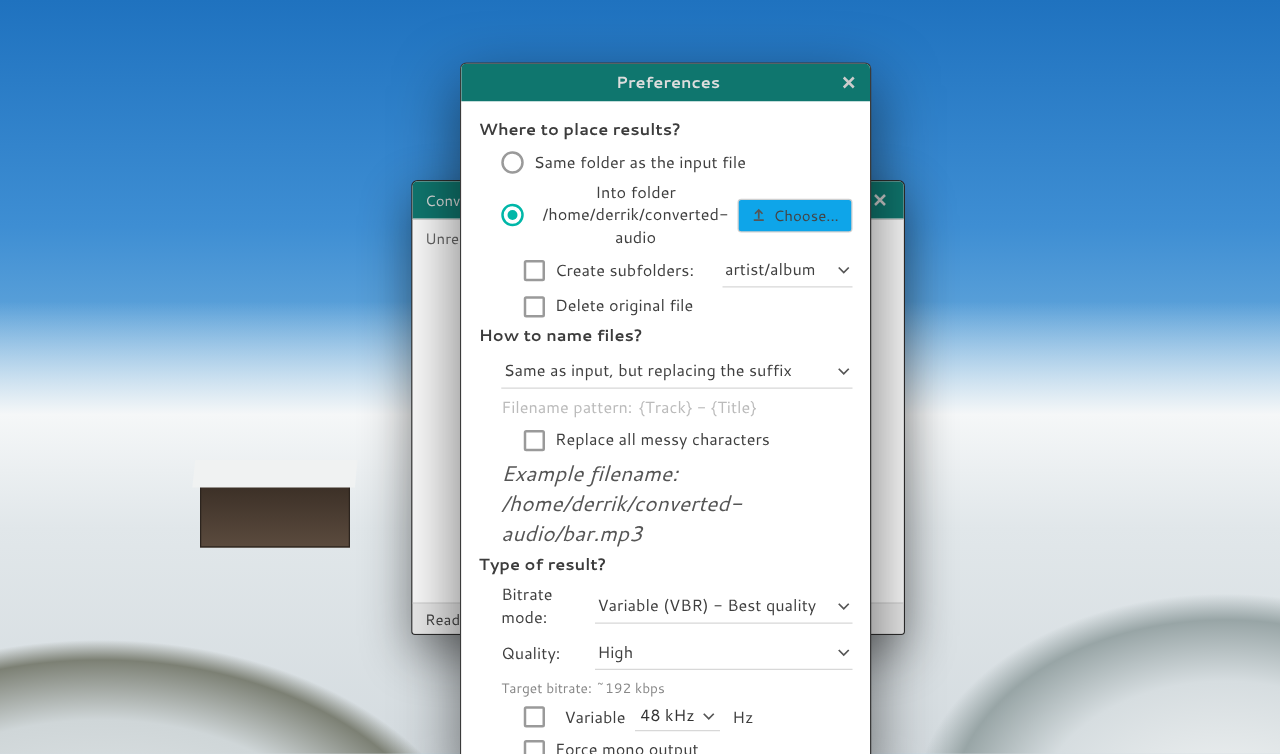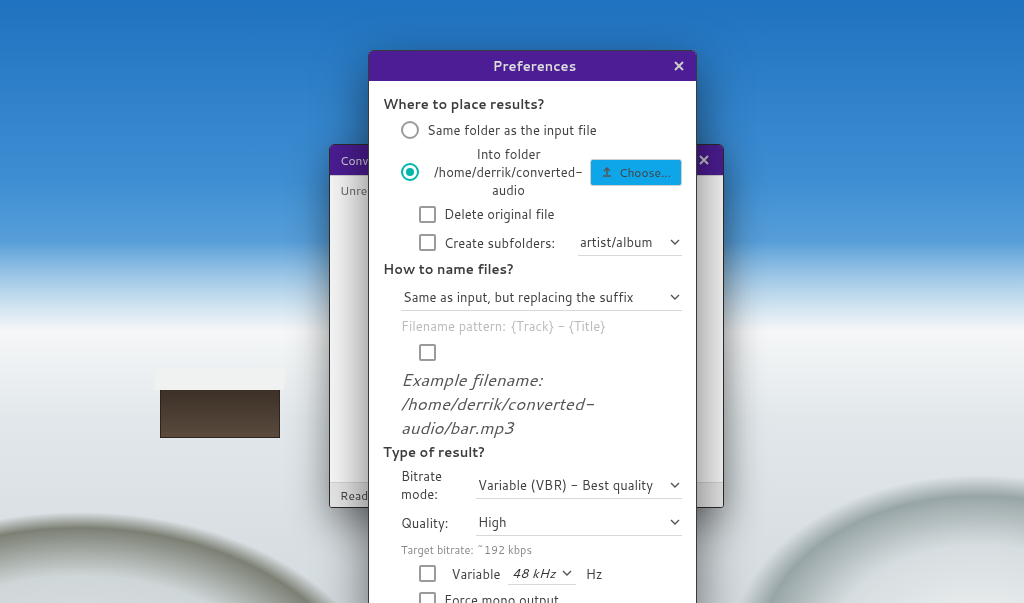--- a/index.html
+++ b/index.html
@@ -22,21 +22,21 @@
     box-shadow:0 0 0 1px #2c241e inset;
   }
   .chalet::before{content:"";position:absolute;left:-5px;top:-20px;width:130px;height:22px;background:#f0f2f2;transform:skewX(-6deg);}
   
   .bgwin{
     position:absolute;left:329px;top:144px;width:393px;height:362px;
     background:#f5f5f5;border:1px solid #2c2c2c;border-radius:5px 5px 3px 3px;
     box-shadow:0 14px 40px rgba(0,0,0,0.45);
     display:flex;flex-direction:column;overflow:hidden;
   }
-  .titlebar{height:30px;background:#4c1d95;color:#ddd;display:flex;align-items:center;padding:0 6px 0 10px;}
+  .titlebar{height:30px;background:#0f766e;color:#ddd;display:flex;align-items:center;padding:0 6px 0 10px;}
   .titlebar .title{flex:1;font-size:12px;}
   .iconbtn{width:26px;height:26px;display:flex;align-items:center;justify-content:center;color:#ccc;cursor:pointer;}
   .iconbtn svg{width:12px;height:12px;}
   .content{flex:1;background:#fafafa;border-top:1px solid #d0d0d0;}
   .bgwin .content{padding:6px 10px;color:#666;font-size:12px;}
   .statusbar{height:24px;background:#e9e9e9;border-top:1px solid #d6d6d6;padding:0 10px;display:flex;align-items:center;font-size:12px;color:#444;}
   
   .dialog{
     position:absolute;left:368px;top:50px;width:327px;
     background:#fff;border:1px solid #3a3a3a;border-radius:5px 5px 3px 3px;
@@ -60,21 +60,21 @@
   .btn svg{width:12px;height:12px;}
   .spacer{flex:1;}
   .select{flex:1;display:flex;align-items:center;border-bottom:1px solid #d8d8d8;padding:4px 2px;font-size:13px;color:#3f3f3f;cursor:pointer;}
   .select .val{flex:1;}
   .caret{width:10px;height:10px;}
   .field-row{display:flex;align-items:center;margin:6px 0;}
   .field-label{width:75px;font-size:13px;color:#3f3f3f;}
   .ghost{color:#bbb;}
   .example{font-style:italic;font-size:17px;color:#555;margin:4px 0 4px 18px;}
   .hint{font-size:11px;color:#888;margin:6px 0 4px 18px;}
-  .mini-select{display:flex;align-items:center;gap:6px;border-bottom:1px solid #d8d8d8;padding:2px 4px;font-size:13px;font-style:italic;}
+  .mini-select{display:flex;align-items:center;gap:6px;border-bottom:1px solid #d8d8d8;padding:2px 4px;font-size:13px;}
 </style>
 </head>
 <body>
 
 <div class="desktop">
   <div class="chalet"></div>
 </div>
 
 <div class="bgwin">
   <div class="titlebar">
@@ -121,53 +121,54 @@
       <span class="btn">
         <svg viewBox="0 0 12 12">
             <path d="M6 9 V2 M3 5 L6 2 L9 5 M2 10 H10" stroke="#555" stroke-width="1.4" fill="none"></path>
           </svg>
         <span>Choose...</span>
       </span>
     </div>
 
     <div class="row indent2">
       <span class="check"></span>
-      <span class="label">Delete original file</span>
-    </div>
-
-    <div class="row indent2">
-      <span class="check"></span>
       <span class="label">Create subfolders:</span>
       <span class="spacer"></span>
       <span class="select" style="flex:none;width:100px;">
         <span class="val">artist/album</span>
         <svg class="caret" viewBox="0 0 10 10">
             <path d="M1 3 L5 7 L9 3" stroke="#555" stroke-width="1.4" fill="none"></path>
           </svg>
       </span>
     </div>
 
+    <div class="row indent2">
+      <span class="check"></span>
+      <span class="label">Delete original file</span>
+    </div>
+
     <div class="section-h">How to name files?</div>
 
     <div class="row indent">
       <span class="select">
         <span class="val">Same as input, but replacing the suffix</span>
         <svg class="caret" viewBox="0 0 10 10">
             <path d="M1 3 L5 7 L9 3" stroke="#555" stroke-width="1.4" fill="none"></path>
           </svg>
       </span>
     </div>
 
     <div class="row indent ghost">
       <span style="width:110px;">Filename pattern:</span>
       <span>{Track} - {Title}</span>
     </div>
 
     <div class="row indent2">
       <span class="check"></span>
+      <span class="label">Replace all messy characters</span>
     </div>
 
     <div class="example">
       <span>Example filename: </span><span>/home/derrik/converted-audio/bar.mp3</span>
     </div>
 
     <div class="section-h">Type of result?</div>
 
 
     <div class="field-row indent">

